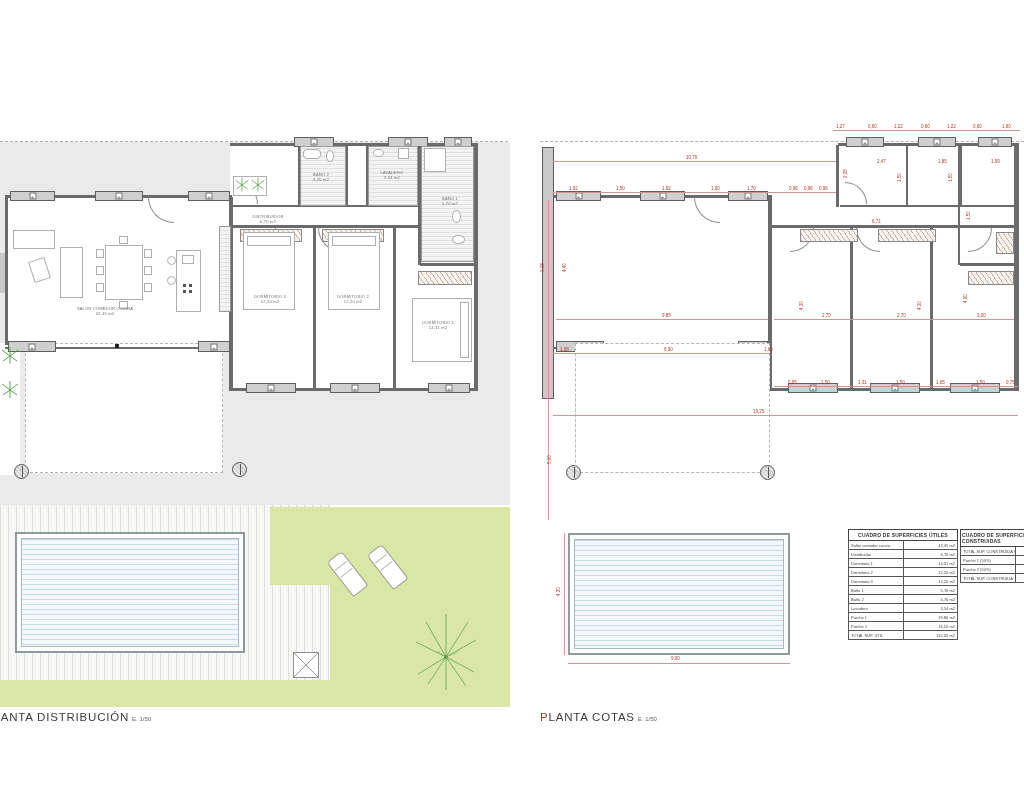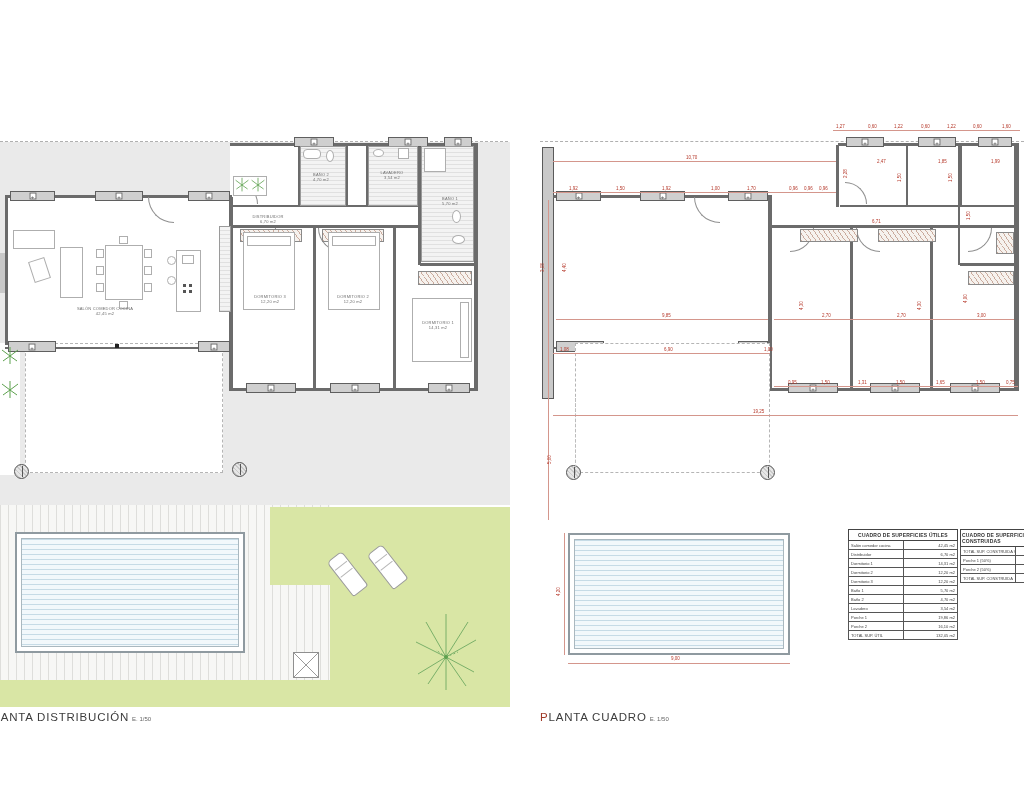--- a/index.html
+++ b/index.html
@@ -440,16 +440,16 @@
           <td>TOTAL SUP. CONSTRUIDA</td>
           <td class="v"></td>
         </tr>
       </tbody>
   </table>
 
   <div class="ptitle" style="left:-15px;top:711px;">
     <span>PLANTA DISTRIBUCIÓN</span><small>E. 1/50</small>
   </div>
   <div class="ptitle" style="left:540px;top:711px;">
-    <span>PLANTA CUADRO</span><small>E. 1/50</small>
+    <span>PLANTA COTAS</span><small>E. 1/50</small>
   </div>
 
 </div>
 
 </body></html>

